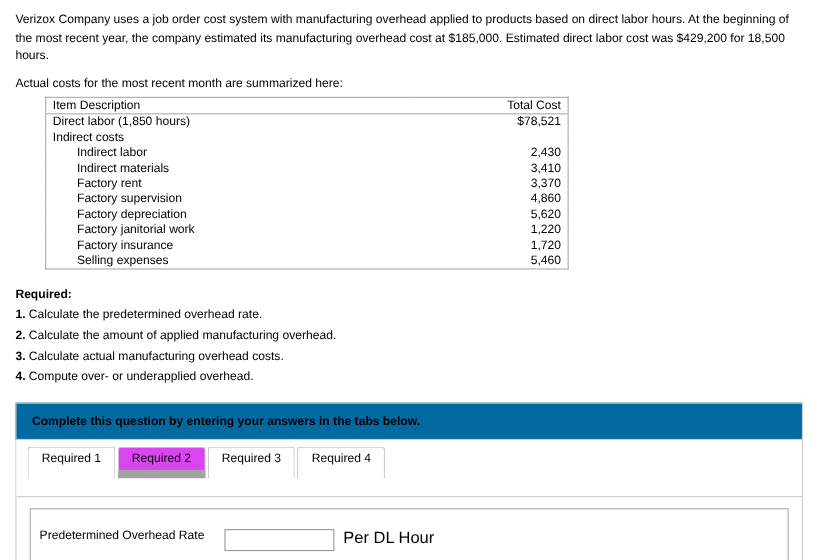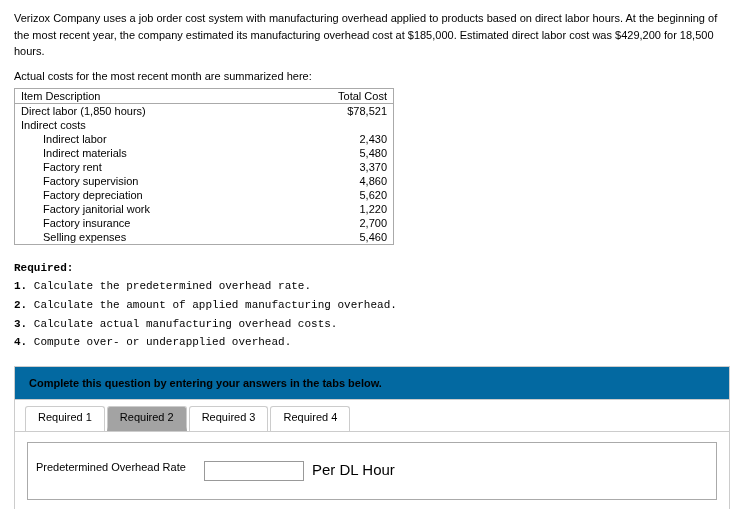--- a/index.html
+++ b/index.html
@@ -18,41 +18,41 @@
       font-size: 11px;
       line-height: 1.5;
       margin-bottom: 10px;
     }
     .actual-costs-label {
       font-size: 11px;
       margin-bottom: 6px;
     }
     .cost-table {
       border: 1px solid #aaa;
-      width: 380px;
+      width: 476px;
       margin-bottom: 14px;
       border-collapse: collapse;
+      margin-left: 27px;
     }
     .cost-table td {
       font-size: 11px;
       padding: 1px 6px;
     }
     .cost-table .header-row td {
       border-bottom: 1px solid #aaa;
       font-weight: normal;
     }
     .cost-table .right {
       text-align: right;
     }
     .cost-table .indent2 {
       padding-left: 28px;
     }
     .required-section {
       margin-bottom: 14px;
-      font-family: Liberation Mono, monospace;
     }
     .required-section p {
       font-size: 11px;
       line-height: 1.7;
     }
     .required-section .bold {
       font-weight: bold;
     }
     .complete-box {
       background: #0369a1;
@@ -66,36 +66,36 @@
     }
     .tabs-area {
       border: 1px solid #ccc;
       border-top: none;
       padding: 0;
     }
     .tabs-row {
       display: flex;
       border-bottom: 1px solid #ccc;
       background: #fff;
-      padding: 6px 10px 0 10px;
+      padding: 6px 10px 16px 10px;
       gap: 2px;
     }
     .tab {
       font-size: 11px;
       padding: 4px 12px;
       border: 1px solid #ccc;
       border-bottom: none;
       background: #fff;
       cursor: pointer;
       border-radius: 3px 3px 0 0;
     }
     .tab.active {
-      background: #a3a3a3;
+      background: #d946ef;
       font-weight: normal;
-      border-bottom: 4px solid #a3a3a3;
+      border-bottom: 8px solid #a3a3a3;
       z-index: 1;
     }
     .tab-content {
       padding: 10px 12px;
     }
     .question-line {
       font-size: 11px;
       margin-bottom: 8px;
       color: #000;
     }
@@ -147,41 +147,41 @@
     <tr>
       <td>Indirect costs</td>
       <td class="right"></td>
     </tr>
     <tr>
       <td class="indent2">Indirect labor</td>
       <td class="right">2,430</td>
     </tr>
     <tr>
       <td class="indent2">Indirect materials</td>
-      <td class="right">5,480</td>
+      <td class="right">3,410</td>
     </tr>
     <tr>
       <td class="indent2">Factory rent</td>
       <td class="right">3,370</td>
     </tr>
     <tr>
       <td class="indent2">Factory supervision</td>
       <td class="right">4,860</td>
     </tr>
     <tr>
       <td class="indent2">Factory depreciation</td>
       <td class="right">5,620</td>
     </tr>
     <tr>
       <td class="indent2">Factory janitorial work</td>
       <td class="right">1,220</td>
     </tr>
     <tr>
       <td class="indent2">Factory insurance</td>
-      <td class="right">2,700</td>
+      <td class="right">1,720</td>
     </tr>
     <tr>
       <td class="indent2">Selling expenses</td>
       <td class="right">5,460</td>
     </tr>
   </tbody>
     </table>
 
   <div class="required-section">
     <p><span class="bold">Required:</span></p>

